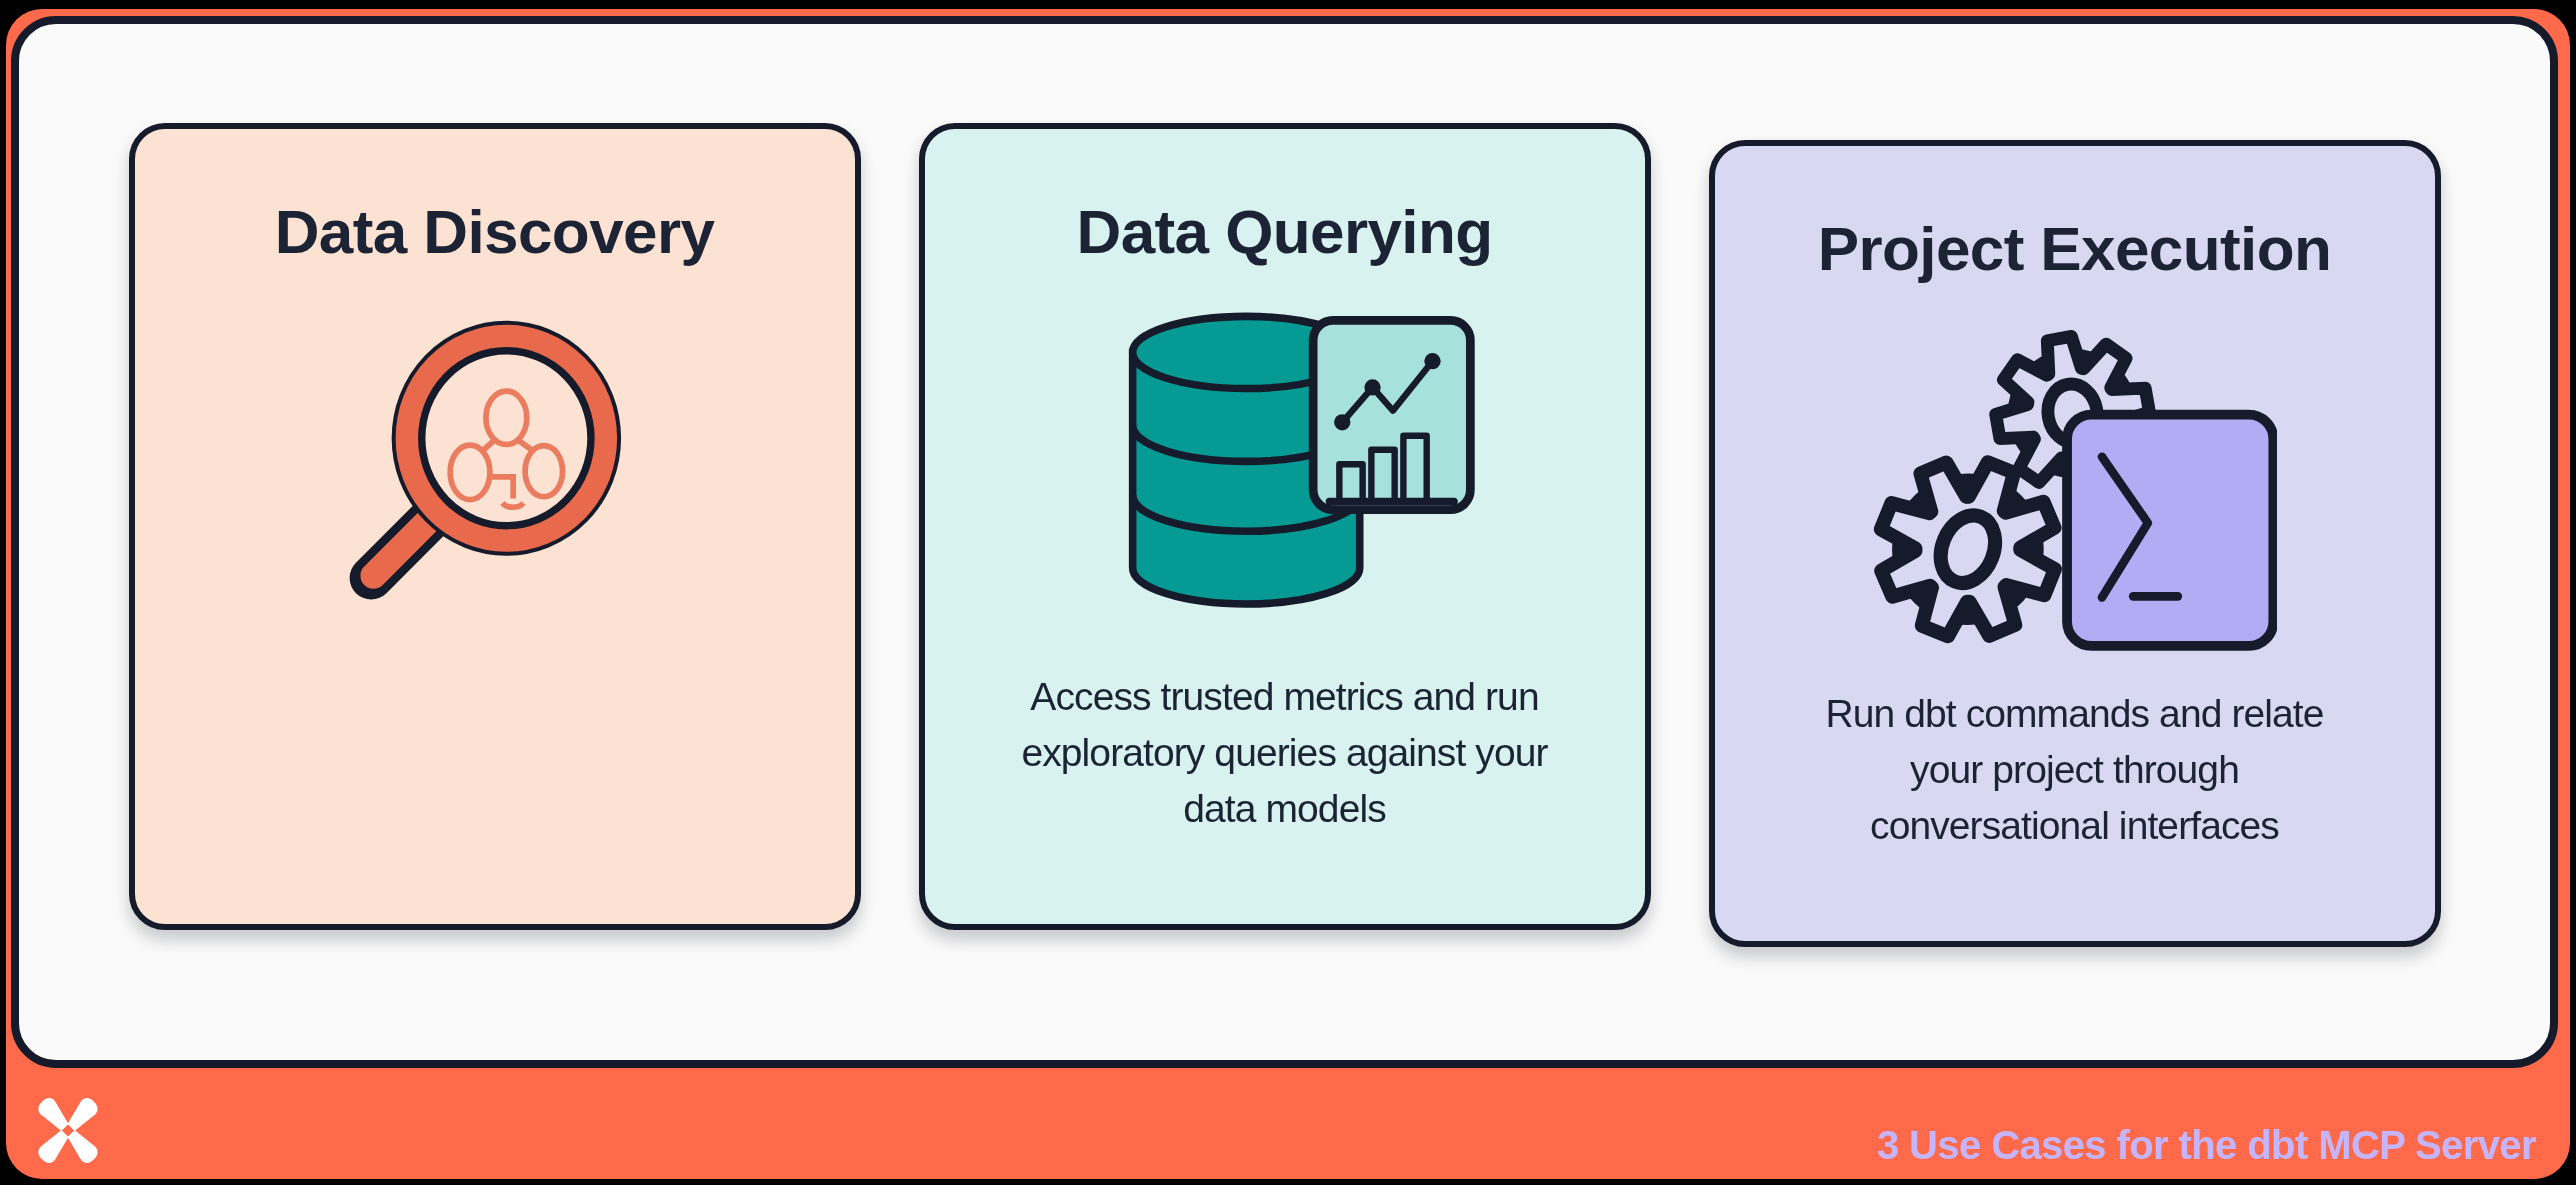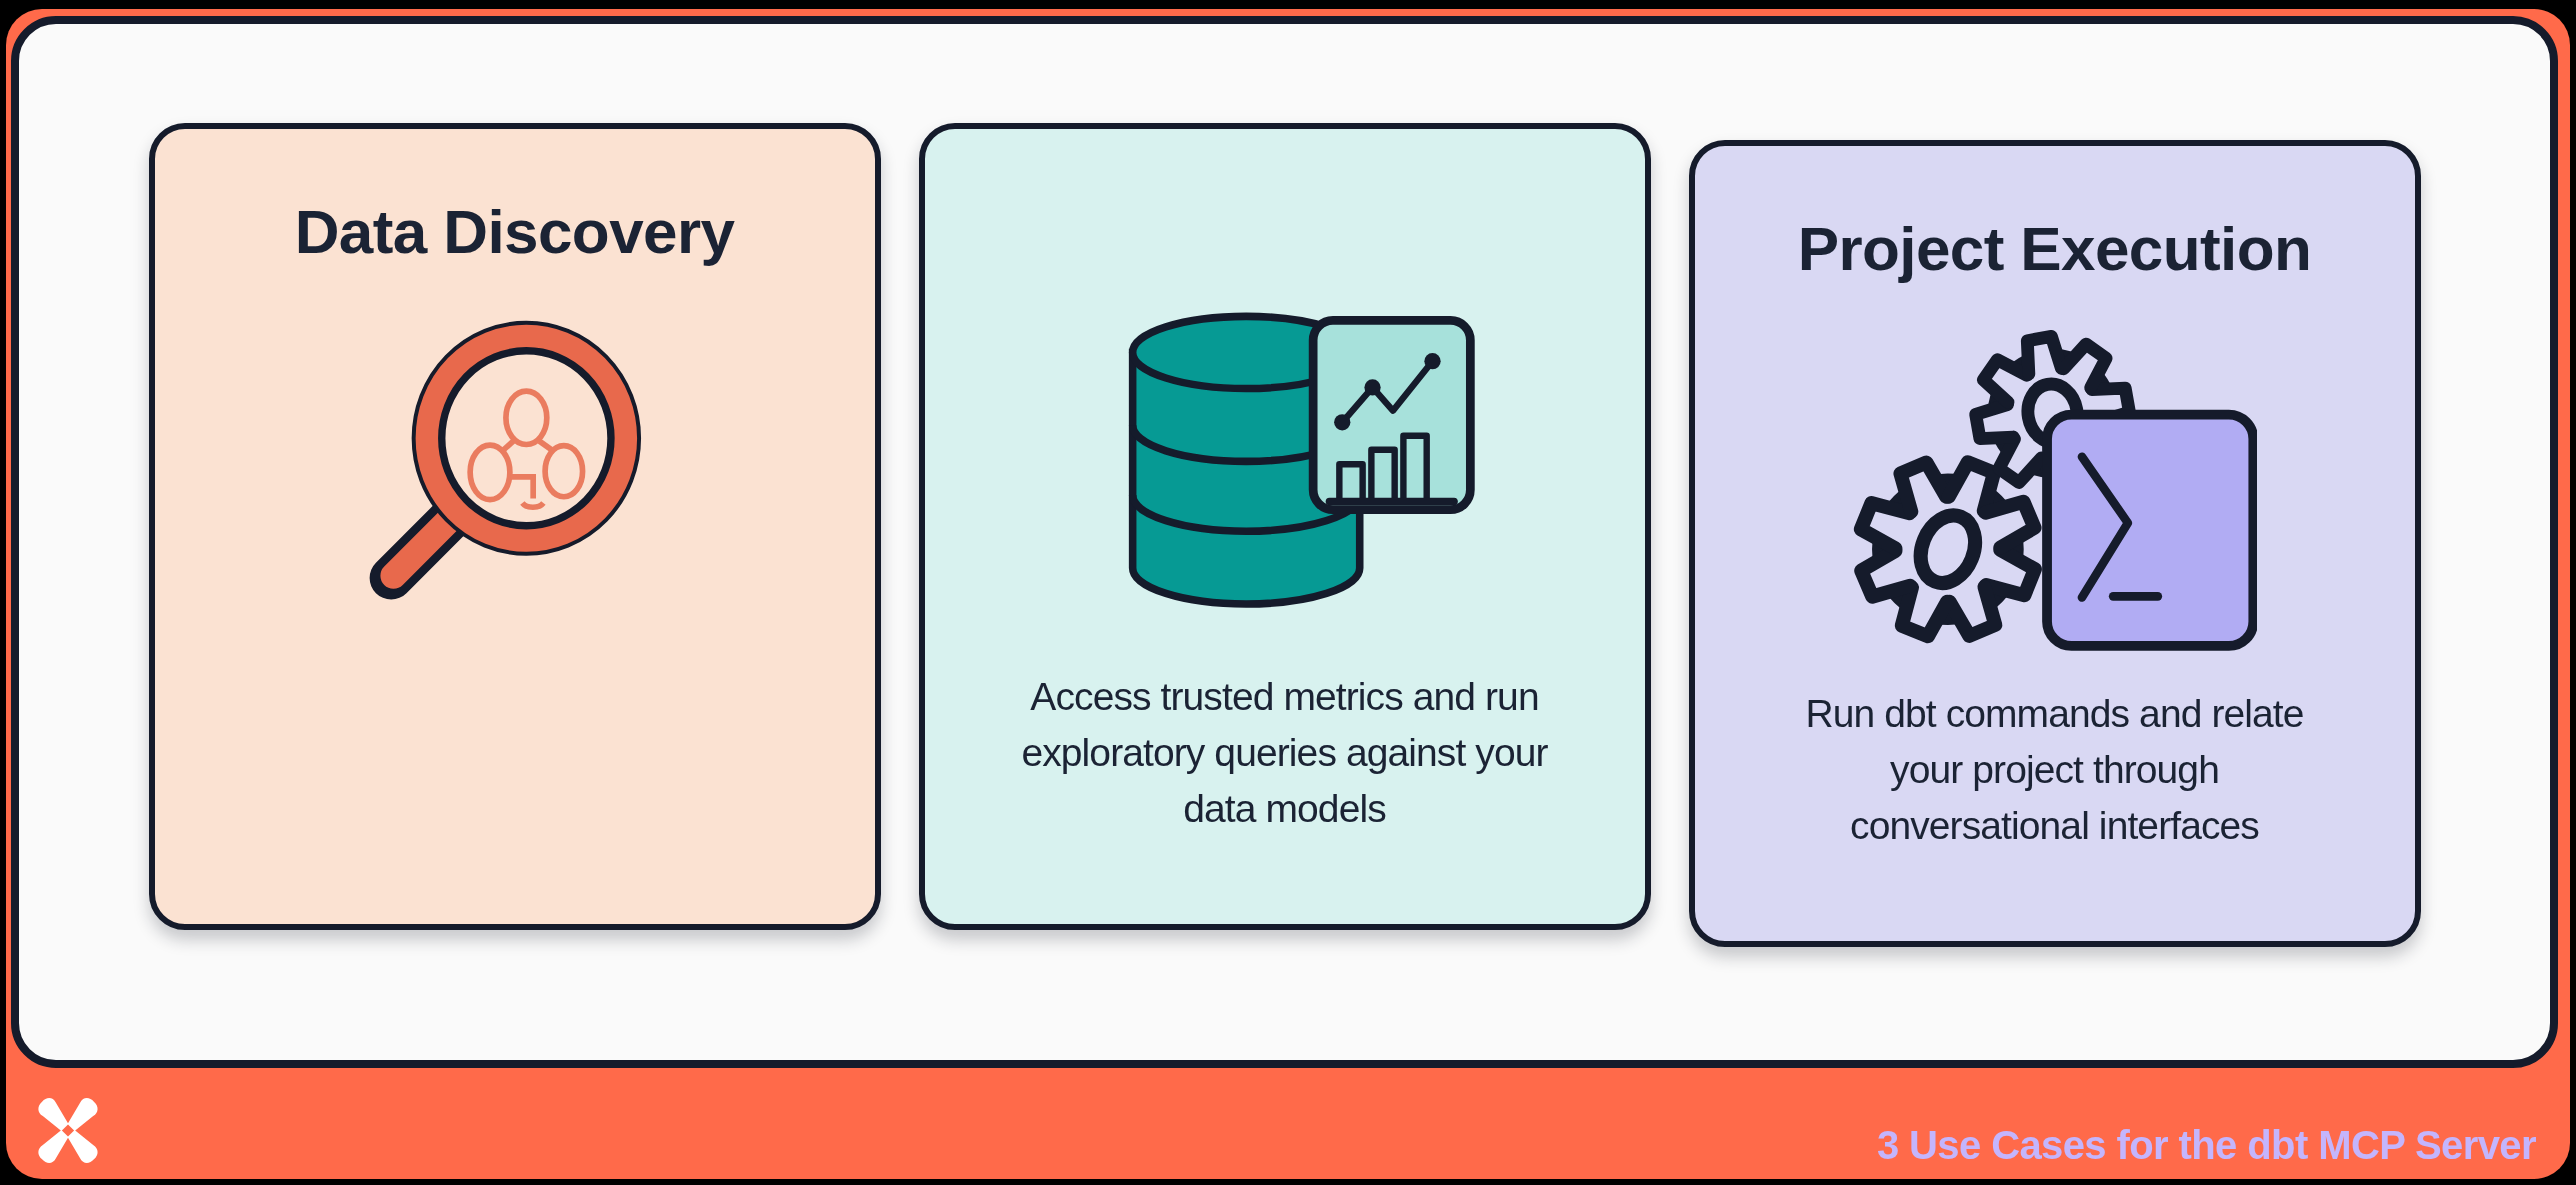--- a/index.html
+++ b/index.html
@@ -3,21 +3,21 @@
 <meta charset="utf-8">
 <style>
   html,body{margin:0;padding:0;width:2576px;height:1185px;background:#000;overflow:hidden;
     font-family:"Liberation Sans", sans-serif;}
   .stage{position:absolute;left:0;top:0;width:2576px;height:1185px;}
   .orange-frame{position:absolute;left:6.1px;top:8.6px;width:2564px;height:1170px;
     border-radius:36px;}
   .panel{position:absolute;left:11px;top:16px;width:2547px;height:1052px;
     background:#FAFAFA;border:8px solid #151B2B;border-radius:45px;box-sizing:border-box;}
   .cards{position:absolute;left:0;top:99px;width:100%;display:flex;
-    justify-content:center;gap:38px;}
+    justify-content:center;gap:58px;}
   .card{position:relative;width:732px;height:807px;box-sizing:border-box;
     border:6.7px solid #151B2B;border-radius:36px;
     box-shadow:0 9.8px 16px rgba(21,27,43,0.22);}
   .card-title{position:absolute;left:0;right:0;top:69px;text-align:center;
     font-size:62px;font-weight:700;color:#1B2334;letter-spacing:-0.6px;line-height:67px;}
   .card-icon{position:absolute;left:0;right:0;top:153px;height:367px;
     display:flex;align-items:center;justify-content:center;}
   .card-body{position:absolute;left:29px;right:29px;top:540px;text-align:center;
     font-size:39px;line-height:56px;color:#1B2334;letter-spacing:-0.9px;
     white-space:pre-line;font-weight:400;}
@@ -56,20 +56,21 @@
               <line x1="277" y1="237" x2="257" y2="255"></line>
               <line x1="323" y1="237" x2="344" y2="252"></line>
               <path d="M 272 300 H 312 V 338"></path>
               <path d="M 293 346 C 301 356 322 356 330 346"></path>
             </g>
           </svg>
         </div>
       </div>
 
       <div class="card" style="background: rgb(216, 242, 239);">
+        <div class="card-title">Data Querying</div>
         <div class="card-icon">
           <svg width="361" height="334" viewBox="0 0 620 560" style="transform:translateX(17px)">
 
             <path d="M 20 85 L 20 455 A 195 62 0 0 0 410 455 L 410 85 Z" fill="#069A94" stroke="#151B2B" stroke-width="13"></path>
             <ellipse cx="215" cy="85" rx="195" ry="62" fill="#069A94" stroke="#151B2B" stroke-width="13"></ellipse>
             <path d="M 20 210 A 195 62 0 0 0 410 210" fill="none" stroke="#151B2B" stroke-width="13"></path>
             <path d="M 20 330 A 195 62 0 0 0 410 330" fill="none" stroke="#151B2B" stroke-width="13"></path>
 
             <rect x="330" y="30" width="270" height="325" rx="34" fill="#A7E1DB" stroke="#151B2B" stroke-width="15"></rect>
             <g>

